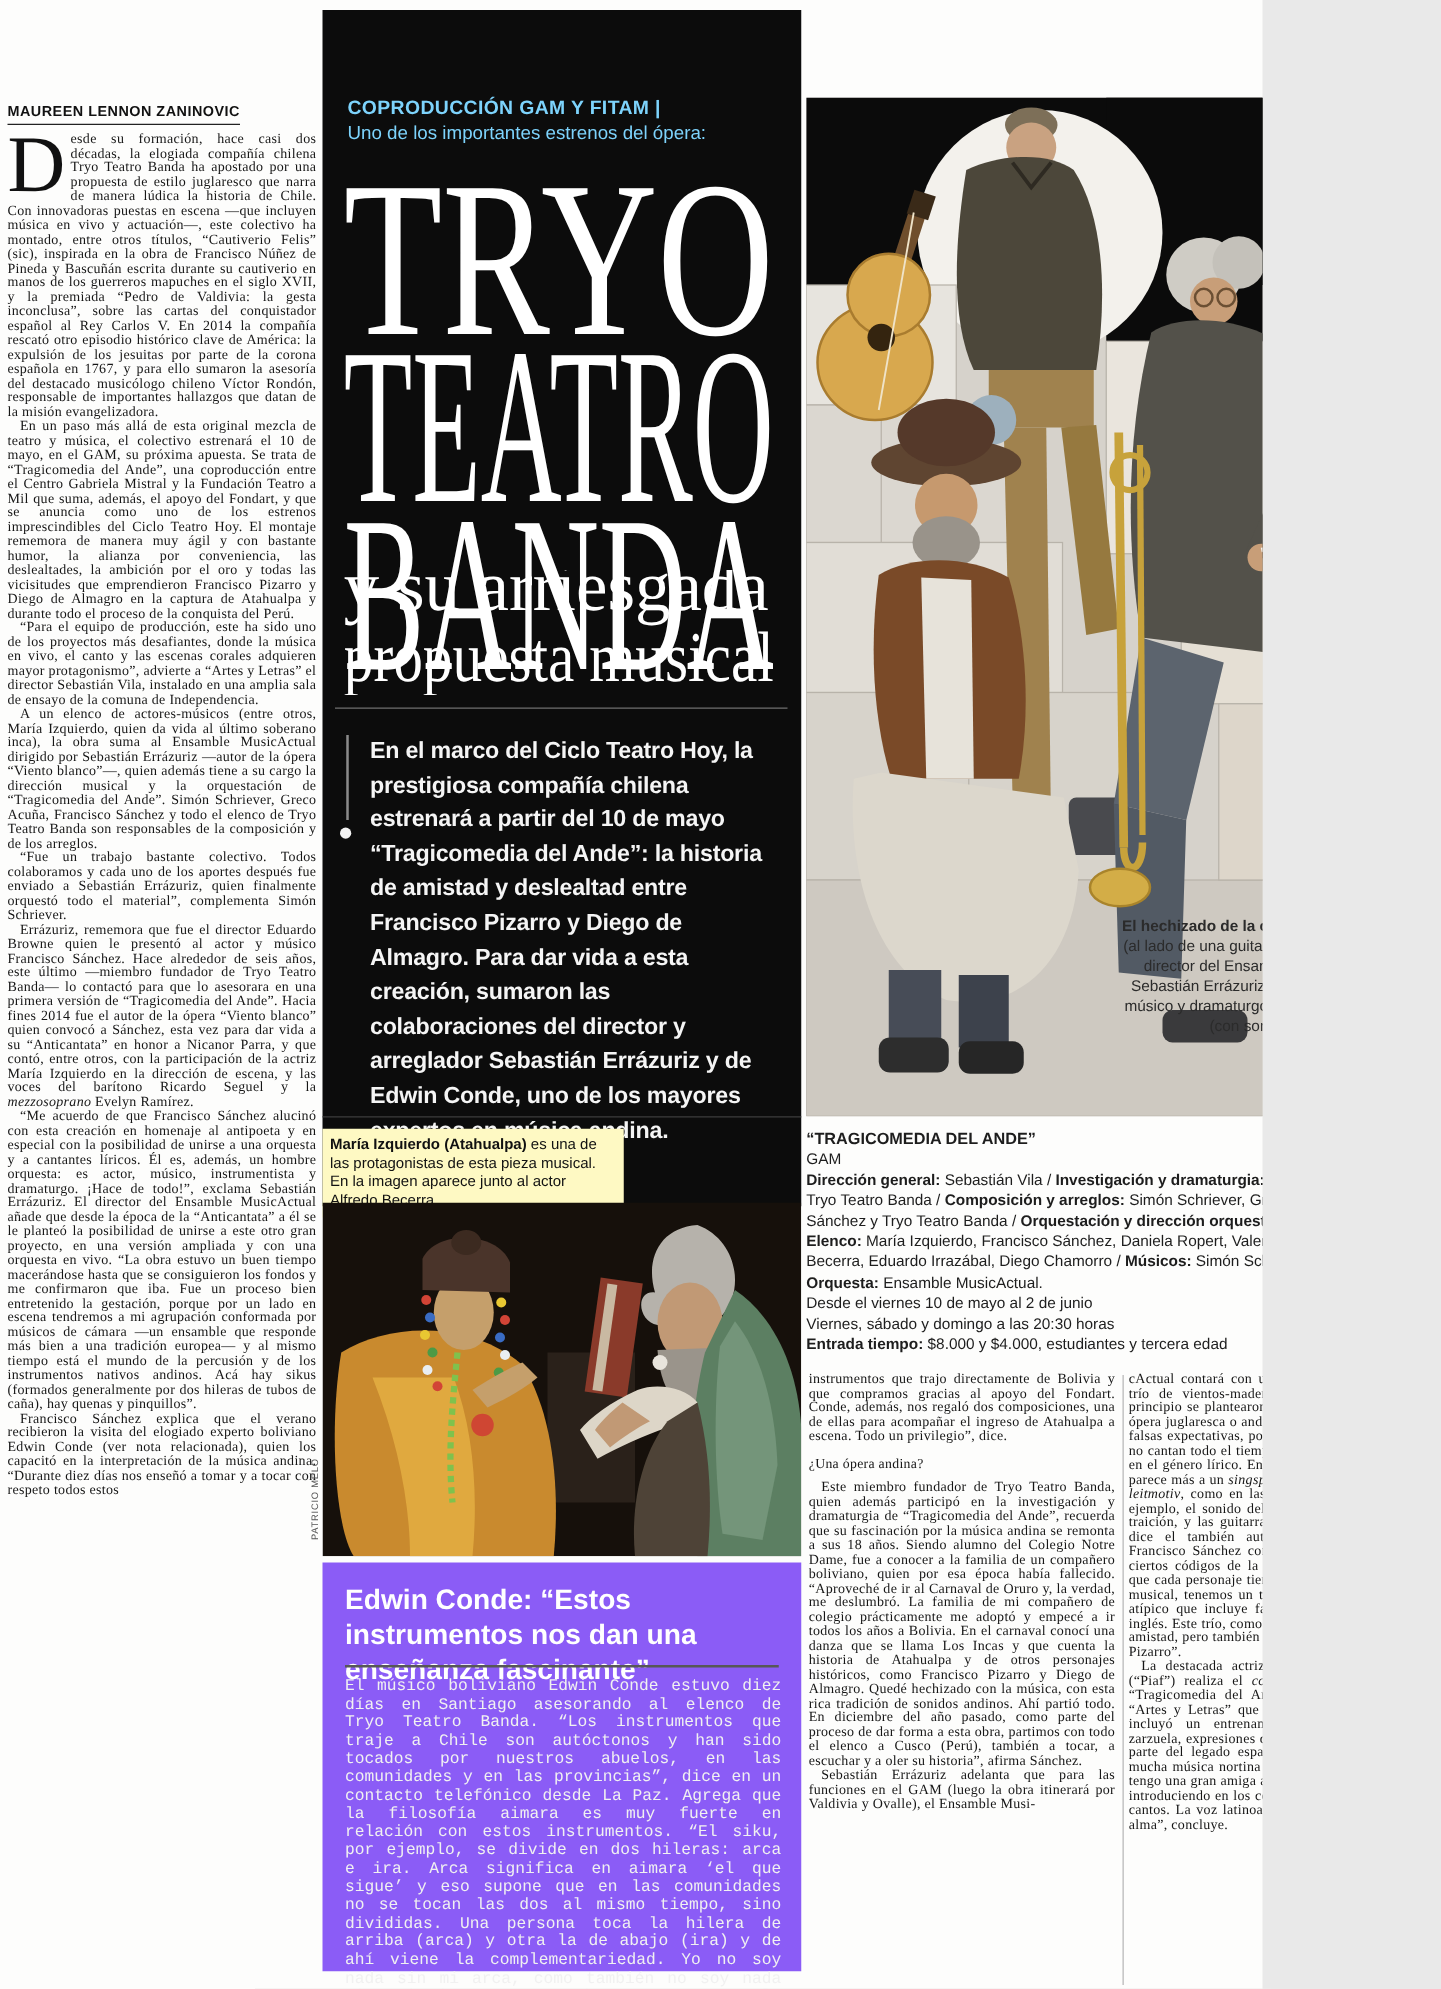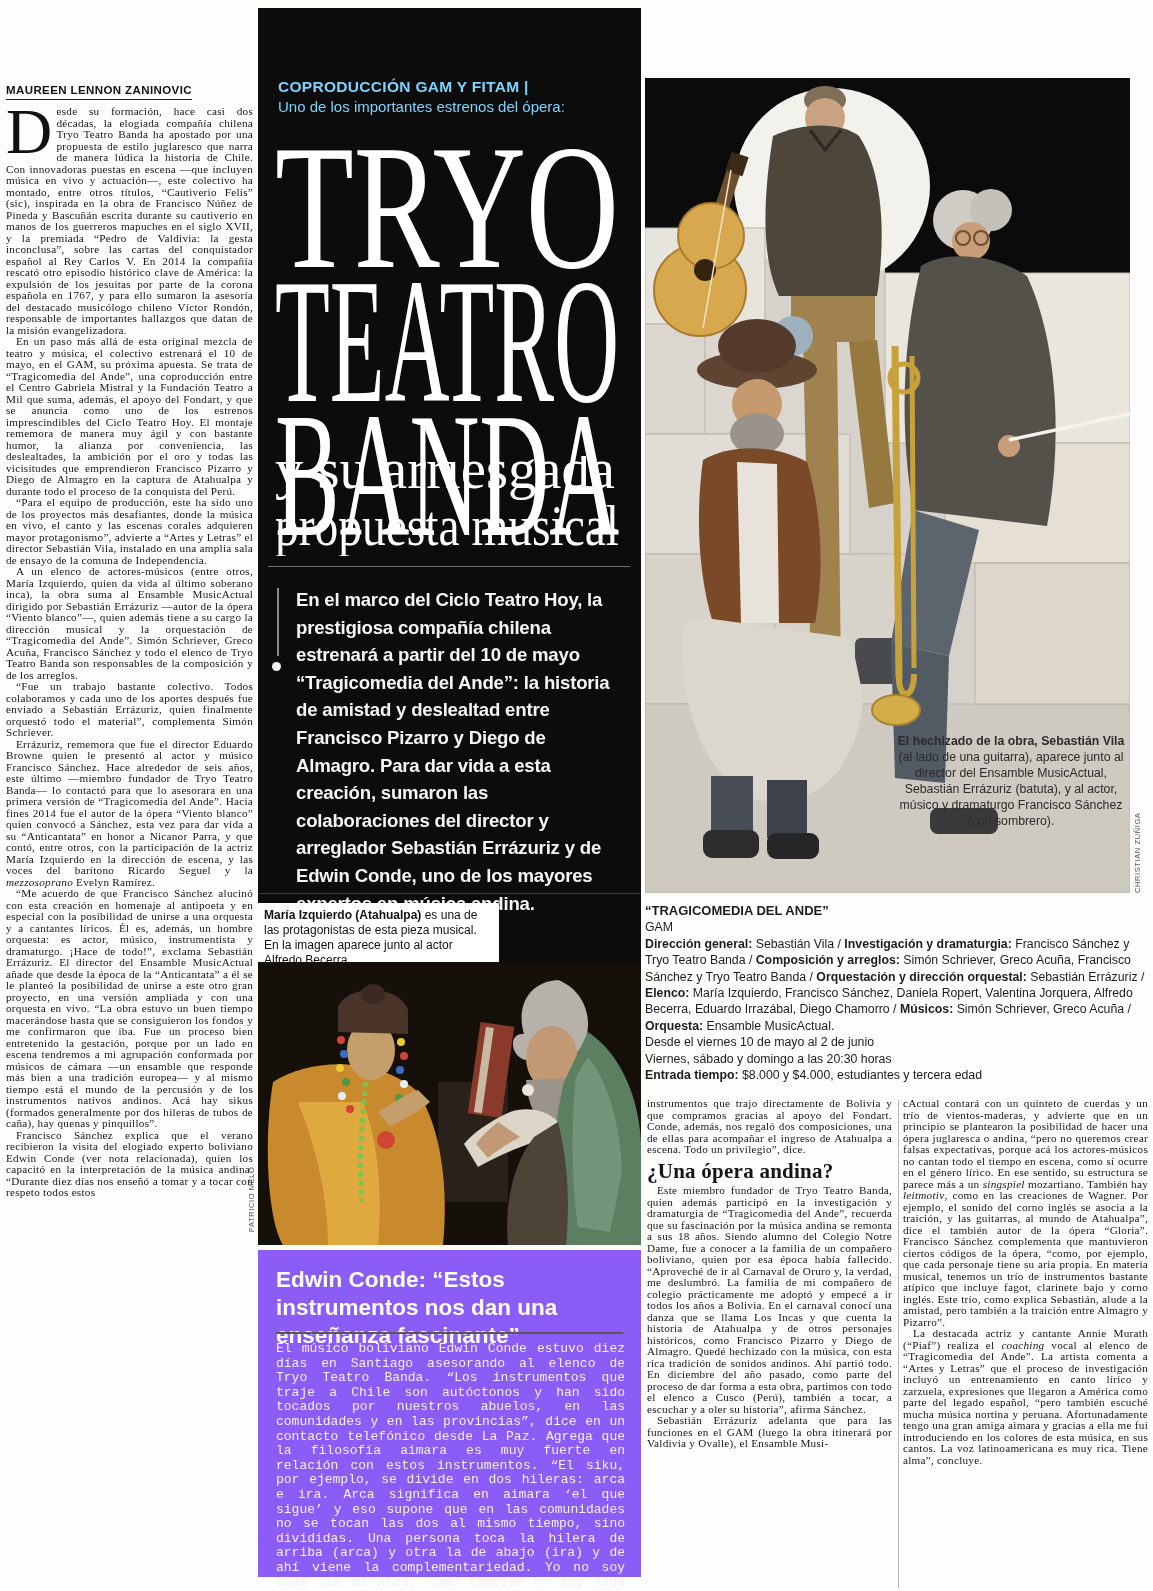--- a/index.html
+++ b/index.html
@@ -1,16 +1,16 @@
 <!DOCTYPE html>
 <html lang="es"><head>
 <meta charset="utf-8">
 <style>
   html,body{margin:0;padding:0;background:#e9e9e9;}
-  #page{position:relative;width:1153px;height:1591px;background:#fdfdfc;overflow:hidden;
+  #page{position:relative;width:1010px;height:1591px;background:#fdfdfc;overflow:hidden;
         font-family:"Liberation Serif",serif;color:#161616;}
   
   #byline{position:absolute;left:6px;top:84px;font-family:"Liberation Sans",sans-serif;
           font-weight:bold;font-size:11.5px;letter-spacing:.4px;color:#111;
           border-bottom:1px solid #222;padding-bottom:3px;}
   #left-col{position:absolute;left:6px;top:106px;width:247px;height:1482px;overflow:hidden;
             text-align:justify;font-size:11.2px;line-height:11.5px;letter-spacing:.25px;}
   .para{margin:0;text-indent:10px;}
   .para.noindent{text-indent:0;}
   .dropcap{float:left;font-size:64px;line-height:48px;padding:2px 4px 0 0;font-family:"Liberation Serif",serif;color:#111;}
@@ -19,40 +19,40 @@
   #kicker{position:absolute;left:20px;top:70px;font-family:"Liberation Sans",sans-serif;color:#7dd3fc;}
   #kicker .k1{font-weight:bold;font-size:15.5px;letter-spacing:.3px;}
   #kicker .k2{font-size:15px;margin-top:2px;}
   #title-svg{position:absolute;left:17px;top:110px;}
   #lede-rule{position:absolute;left:10px;top:558px;width:362px;height:1px;background:#6f6f6f;}
   #lede-line{position:absolute;left:19px;top:580px;width:2px;height:68px;background:#8a8a8a;}
   #lede-dot{position:absolute;left:14px;top:654px;width:9px;height:9px;border-radius:50%;background:#f2f2f2;}
   #lede{position:absolute;left:38px;top:578px;width:328px;font-family:"Liberation Sans",sans-serif;
         font-weight:bold;font-size:18.6px;line-height:27.6px;letter-spacing:-.2px;color:#f5f5f5;}
   #panel-sep{position:absolute;left:0;top:885px;width:383px;height:1px;background:#3c3c3c;}
-  #maria-caption{position:absolute;left:0;top:895px;width:228px;background:#ffffff;padding:5px 7px 6px 6px;
+  #maria-caption{position:absolute;left:0;top:895px;width:228px;background:#fef9c3;padding:5px 7px 6px 6px;
         font-family:"Liberation Sans",sans-serif;font-size:12px;line-height:15px;color:#111;}
   
   #photo-top{position:absolute;left:645px;top:78px;width:485px;height:815px;}
   #photo-top-caption{position:absolute;left:895px;top:733px;width:232px;text-align:center;
         font-family:"Liberation Sans",sans-serif;font-size:12.3px;line-height:16px;color:#2b2b2b;}
   #photo-bottom{position:absolute;left:258px;top:962px;width:383px;height:283px;}
   .vcredit{position:absolute;font-family:"Liberation Sans",sans-serif;font-size:7.5px;letter-spacing:.6px;
         color:#555;transform-origin:0 0;transform:rotate(-90deg);white-space:nowrap;}
   
   #credits{position:absolute;left:645px;top:903px;width:505px;font-family:"Liberation Sans",sans-serif;
         font-size:12.3px;line-height:16.4px;color:#1d1d1d;}
   #credits .c-title{font-weight:bold;font-size:13px;}
   
   .bcol{position:absolute;top:1098px;height:493px;overflow:hidden;text-align:justify;
         font-size:11.2px;line-height:11.5px;letter-spacing:.25px;}
   #mid-col{left:647px;width:245px;}
   #right-col{left:903px;width:245px;}
   #col-rule{position:absolute;left:898px;top:1100px;width:1px;height:488px;background:#b7b7b7;}
-  .subhead{font-family:"Liberation Serif",serif;font-weight:bold;font-size:21px;
+  .subhead{font-family:"Liberation Serif",serif;font-weight:normal;font-size:11px;
         margin:10px 0 8px 0;text-indent:0;text-align:left;}
   
   #edwin{position:absolute;left:258px;top:1250px;width:383px;height:327px;background:#8b5cf6;}
   #edwin h2{margin:0;position:absolute;left:18px;top:16px;width:350px;
         font-family:"Liberation Sans",sans-serif;font-weight:bold;font-size:22.5px;line-height:28px;color:#fff;}
   #edwin-rule{position:absolute;left:18px;top:82px;width:347px;height:2px;background:#575757;}
   #edwin-body{position:absolute;left:18px;top:92px;width:349px;font-family:Liberation Mono, monospace;
         font-size:13px;line-height:14.6px;color:#f1f1f1;text-align:justify;}
   b{font-weight:bold;} i{font-style:italic;}
 </style>

